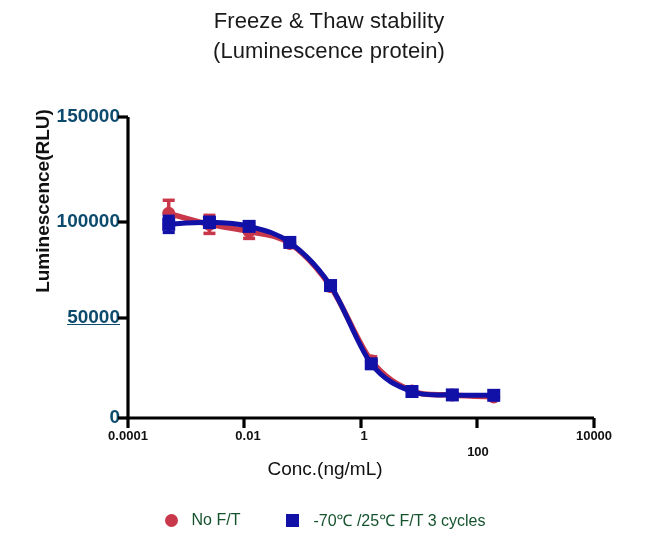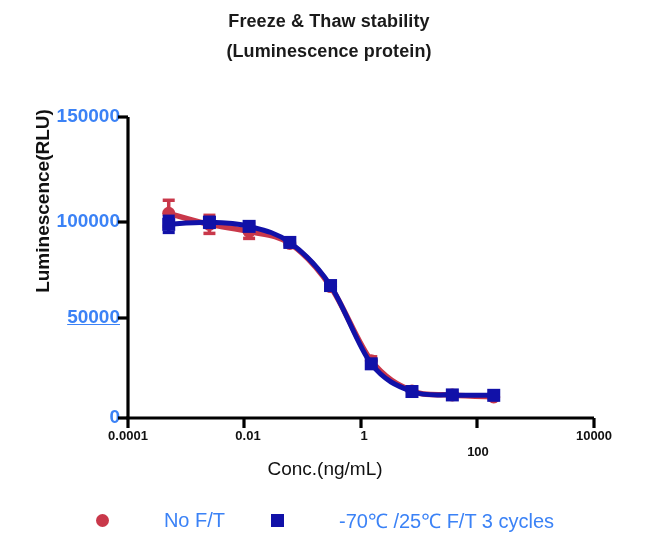--- a/index.html
+++ b/index.html
@@ -13,22 +13,22 @@
   #figure{position:absolute;left:0;top:0;width:650px;height:545px;}
 
   
   .title-block{
     position:absolute;left:0;top:6px;width:650px;
     text-align:center;
     pointer-events:none;
   }
   .title-line{
     font-family:"Liberation Sans", sans-serif;
-    font-weight:bold;
-    font-size:18px;
+    font-weight:normal;
+    font-size:22px;
     color:#1a1a1a;
     line-height:30px;
     letter-spacing:.1px;
     padding-left:8px;
   }
 
   
   .ylabel{
     position:absolute;
     left:-82px; top:190px;
@@ -49,21 +49,21 @@
     font-size:19px;
     color:#111;
   }
 
   
   .ytick{
     position:absolute;
     text-align:right;
     font-weight:bold;
     font-size:19px;
-    color:#3b82f6;
+    color:#0c4a6e;
     white-space:nowrap;
   }
   .xtick{
     position:absolute;
     text-align:center;
     font-weight:bold;
     font-size:13px;
     color:#111;
     white-space:nowrap;
   }
@@ -83,25 +83,24 @@
     width:13px;height:13px;border-radius:50%;
     background:#c9384a;
     display:inline-block;
   }
   .legend-square{
     width:13px;height:13px;
     background:#1111a8;
     display:inline-block;
   }
   .legend-text{
-    font-size:20px;
-    color:#3b82f6;
+    font-size:16px;
+    color:#14532d;
     white-space:nowrap;
     font-family:"Liberation Sans", sans-serif;
-    margin-left:41px;
   }
   svg{display:block;}
 </style>
 </head>
 <body>
 
 <div id="figure">
 
   <div class="title-block">
     <div class="title-line">Freeze &amp; Thaw stability</div>

